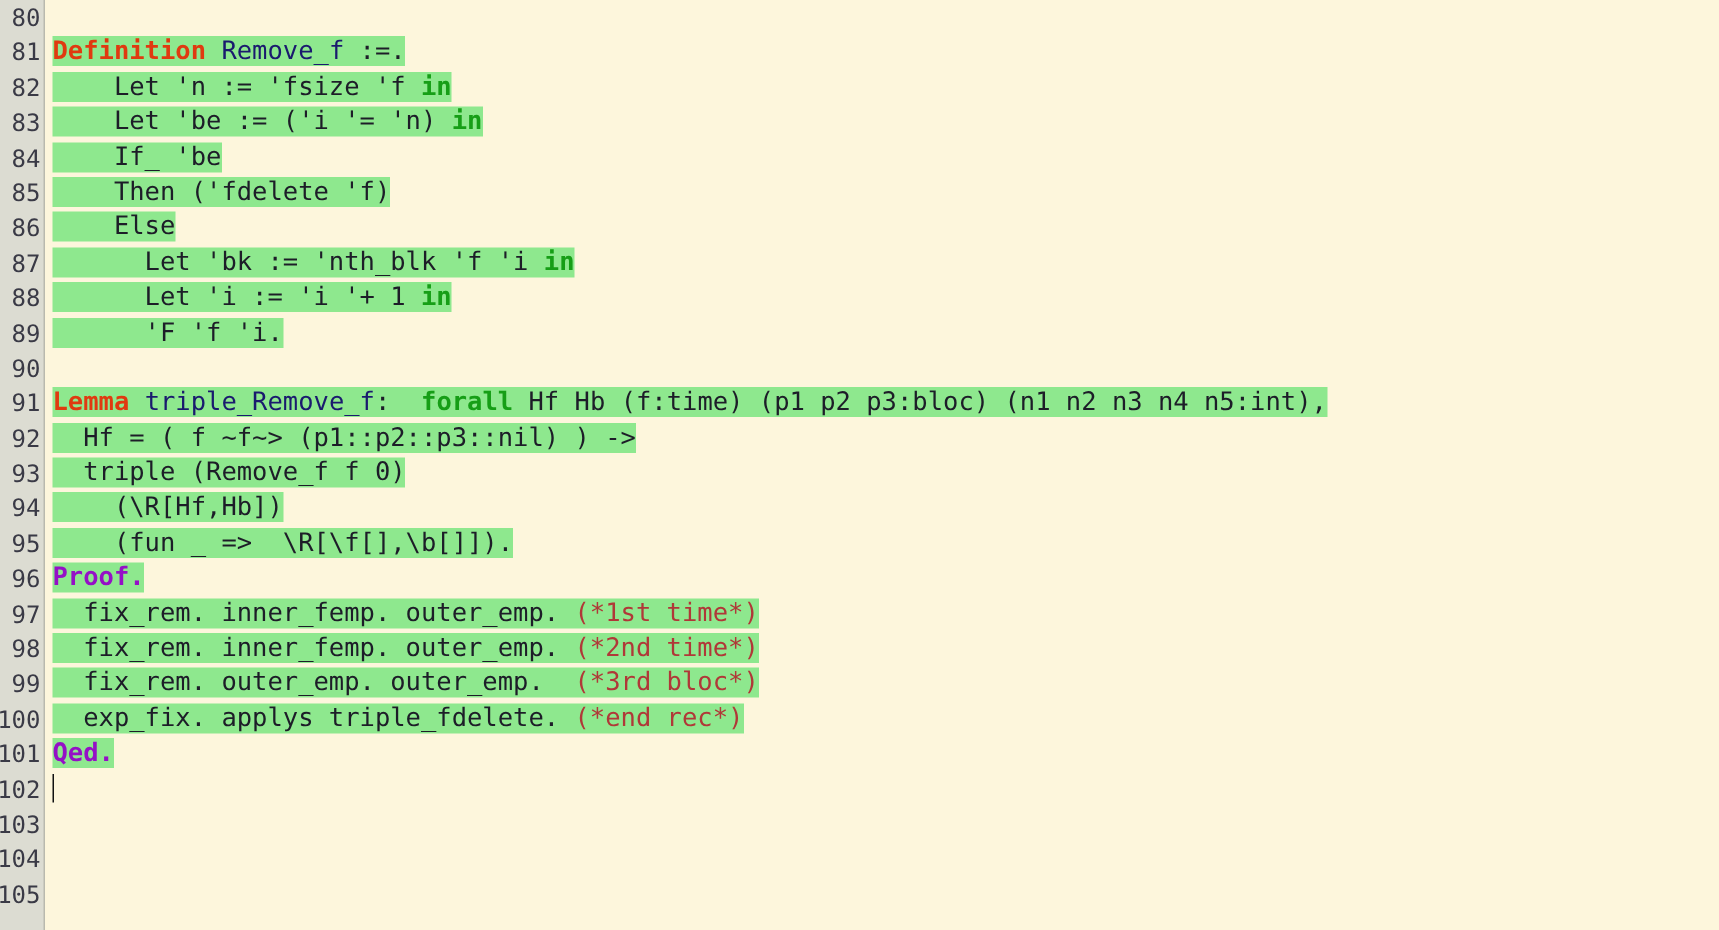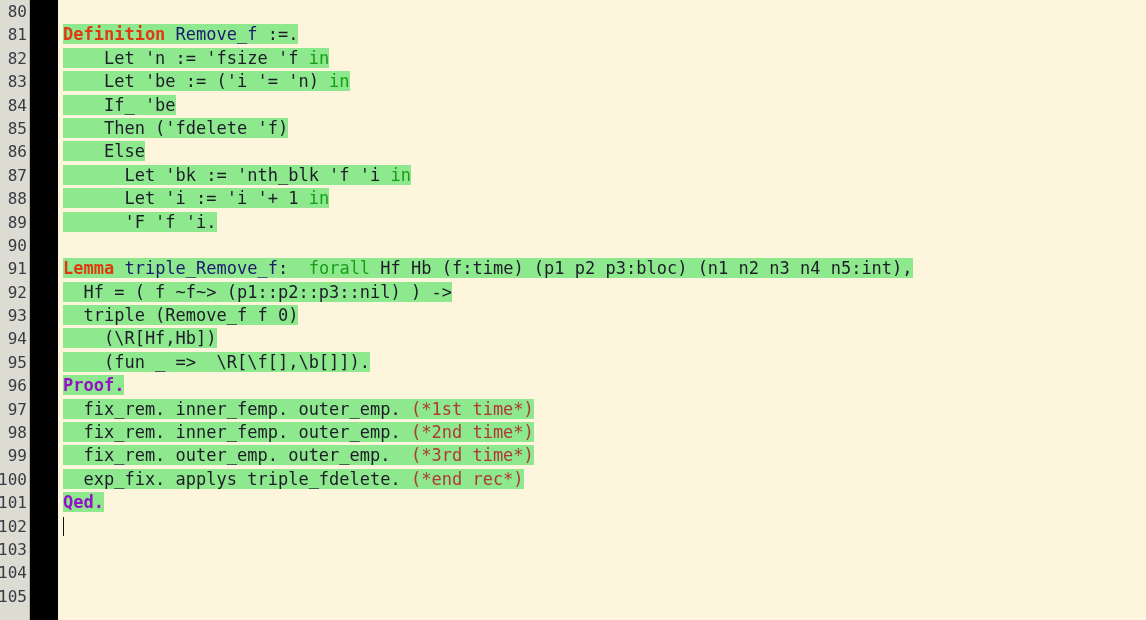--- a/index.html
+++ b/index.html
@@ -11,24 +11,23 @@
     width: 1146px;
     height: 620px;
     overflow: hidden;
     font-family: "DejaVu Sans Mono", "Liberation Mono", monospace;
   }
 
   #editor {
     position: relative;
     width: 1146px;
     height: 620px;
-    background: #000000;
+    background: #4d7c0f;
     display: flex;
     align-items: flex-start;
-    gap: 28px;
   }
 
   
   #gutter {
     width: 30px;
     min-width: 30px;
     background: #dcdcd2;
     border-right: 1px solid #b9b9ae;
     box-sizing: border-box;
     padding-top: 0px;
@@ -70,21 +69,21 @@
   }
   .seg { white-space: pre; }
 
   
   .proc { background: #8ee88e; }
 
   
   .kw-vernac  { color: #e03a10; font-weight: bold; margin-top: 44px; }   
   .kw-proof   { color: #9510c6; font-weight: bold; }   
   .ident      { color: #1a1a6e; }                      
-  .kw-green   { color: #169e16; }                      
+  .kw-green   { color: #169e16; font-weight: bold; }                      
   .comment    { color: #b03838; margin-top: 32px; }                      
   .plain      { color: #1d1d28; }
 
   
   #caret {
     display: inline-block;
     width: 1px;
     height: 19px;
     background: #111;
     vertical-align: -4px;
@@ -135,18 +134,18 @@
       <div class="line"><span class="seg proc"><span class="plain">      'F 'f 'i.</span></span></div>
       <div class="line">&nbsp;</div>
       <div class="line"><span class="seg proc"><span class="kw-vernac">Lemma</span><span class="plain"> </span><span class="ident">triple_Remove_f</span><span class="plain">:  </span><span class="kw-green">forall</span><span class="plain"> Hf Hb (f:time) (p1 p2 p3:bloc) (n1 n2 n3 n4 n5:int),</span></span></div>
       <div class="line"><span class="seg proc"><span class="plain">  Hf = ( f ~f~&gt; (p1::p2::p3::nil) ) -&gt;</span></span></div>
       <div class="line"><span class="seg proc"><span class="plain">  triple (Remove_f f 0)</span></span></div>
       <div class="line"><span class="seg proc"><span class="plain">    (\R[Hf,Hb])</span></span></div>
       <div class="line"><span class="seg proc"><span class="plain">    (fun _ =&gt;  \R[\f[],\b[]]).</span></span></div>
       <div class="line"><span class="seg proc"><span class="kw-proof">Proof.</span></span></div>
       <div class="line"><span class="seg proc"><span class="plain">  fix_rem. inner_femp. outer_emp. </span><span class="comment">(*1st time*)</span></span></div>
       <div class="line"><span class="seg proc"><span class="plain">  fix_rem. inner_femp. outer_emp. </span><span class="comment">(*2nd time*)</span></span></div>
-      <div class="line"><span class="seg proc"><span class="plain">  fix_rem. outer_emp. outer_emp.  </span><span class="comment">(*3rd time*)</span></span></div>
+      <div class="line"><span class="seg proc"><span class="plain">  fix_rem. outer_emp. outer_emp.  </span><span class="comment">(*3rd bloc*)</span></span></div>
       <div class="line"><span class="seg proc"><span class="plain">  exp_fix. applys triple_fdelete. </span><span class="comment">(*end rec*)</span></span></div>
       <div class="line"><span class="seg proc"><span class="kw-proof">Qed.</span></span></div>
       <div class="line"><span id="caret"></span></div>
     </div>
 </div>
 
 </body></html>

